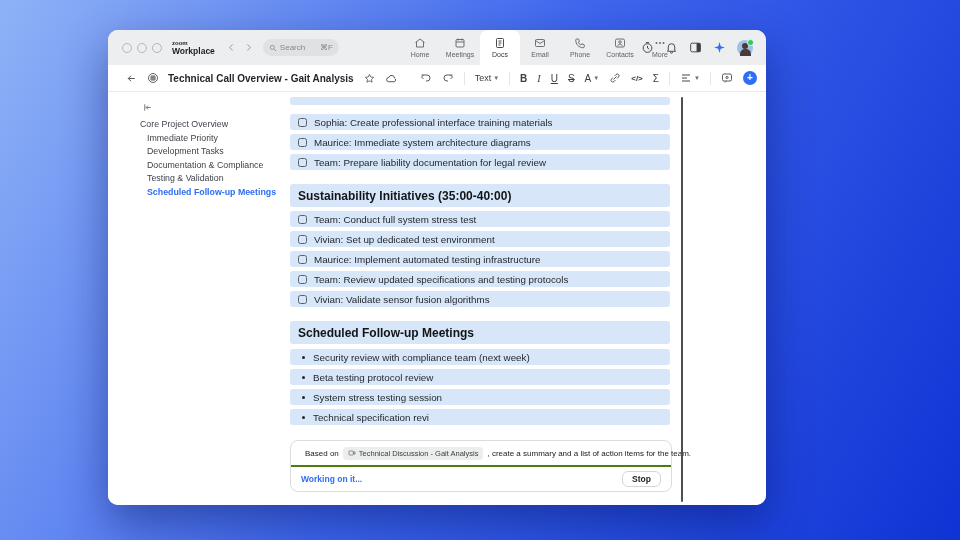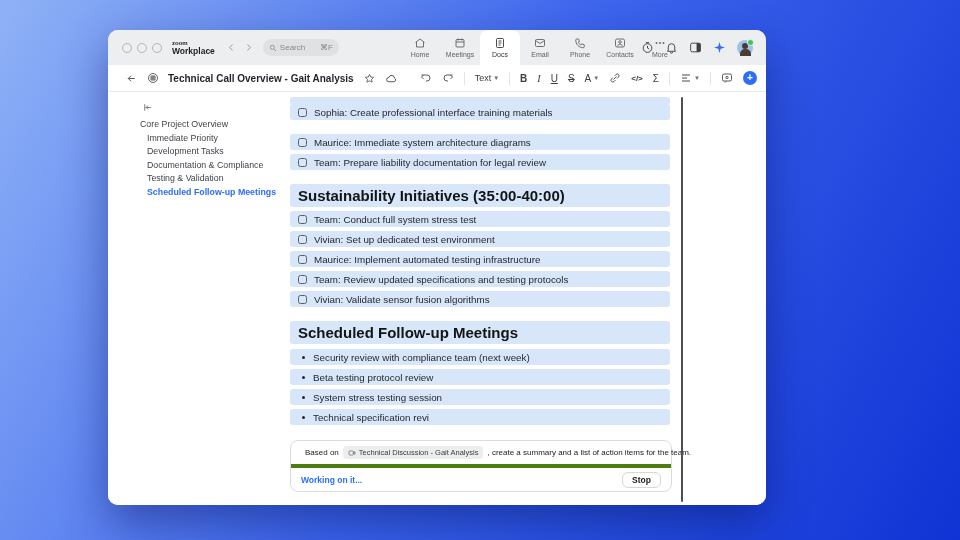--- a/index.html
+++ b/index.html
@@ -60,33 +60,33 @@
   .content{flex:1 1 auto;display:flex;background:#fff;position:relative;}
   .outline{flex:0 0 177px;padding:10px 0 0 32px;box-sizing:border-box;}
   .outline .collapse{color:#6b6f74;margin-bottom:5px;margin-left:2px;}
   .o-item{font-size:8.8px;color:#3f434a;line-height:13.5px;white-space:nowrap;cursor:default;}
   .o-item.lvl1{padding-left:7px;}
   .o-item.active{color:#2e6ef5;font-weight:600;}
   .main{position:relative;flex:1 1 auto;}
   .row,.hrow{position:absolute;left:5px;width:380px;box-sizing:border-box;background:#d7e6f8;
     border-radius:3px;display:flex;align-items:center;padding:0 8px;}
   .row{height:16px;font-size:9.8px;color:#1f2328;}
-  .hrow{height:23px;font-size:15px;font-weight:700;color:#121417;}
+  .hrow{height:23px;font-size:12px;font-weight:700;color:#121417;}
   .sliver{position:absolute;left:5px;width:380px;height:8px;background:#d7e6f8;border-radius:3px;}
   .cb{width:9px;height:9px;border:1.1px solid #5b6065;border-radius:2.5px;margin-right:7px;flex:0 0 9px;box-sizing:border-box;}
   .blt{width:3px;height:3px;border-radius:50%;background:#25282c;margin:0 8px 0 4px;flex:0 0 3px;}
   .vline{position:absolute;left:396px;top:5px;bottom:3px;width:1.5px;border-radius:1px;background:#4c4f54;}
   
   .aicard{position:absolute;left:5px;top:348px;width:382px;height:52px;border:1px solid #dadce0;
     border-radius:8px;background:#fff;box-sizing:border-box;display:flex;flex-direction:column;}
   .airow1{flex:1;display:flex;align-items:center;padding:0 10px;font-size:8px;color:#202124;gap:4px;white-space:nowrap;}
   .chip{display:inline-flex;align-items:center;gap:3px;background:#eceded;border-radius:4px;
     padding:2px 5px;font-size:7.5px;color:#3c4043;}
   .airow2{flex:1;display:flex;align-items:center;justify-content:space-between;
-    padding:0 10px;border-top:4px solid #4d7c0f;}
+    padding:0 10px;border-top:2px solid #4d7c0f;}
   .working{font-size:8.5px;font-weight:700;color:#2e6ef5;}
   .stopbtn{border:1px solid #d5d6d9;border-radius:6px;background:#fff;padding:2px 9px;
     font-size:8.5px;font-weight:700;color:#202124;}
   svg{display:block;}
 </style>
 </head>
 <body>
 
 <div class="window">
 
@@ -316,21 +316,21 @@
       <div class="o-item lvl1">Immediate Priority</div>
       <div class="o-item lvl1">Development Tasks</div>
       <div class="o-item lvl1">Documentation &amp; Compliance</div>
       <div class="o-item lvl1">Testing &amp; Validation</div>
       <div class="o-item lvl1 active">Scheduled Follow-up Meetings</div>
     </div>
 
     <div class="main">
       <div class="sliver" style="top:5px"></div>
 
-      <div class="row" style="top:12px">
+      <div class="row" style="top:22px">
         <span class="cb"></span>
         <span>Sophia: Create professional interface training materials</span>
       </div>
       <div class="row" style="top:42px">
         <span class="cb"></span>
         <span>Maurice: Immediate system architecture diagrams</span>
       </div>
       <div class="row" style="top:62px">
         <span class="cb"></span>
         <span>Team: Prepare liability documentation for legal review</span>

